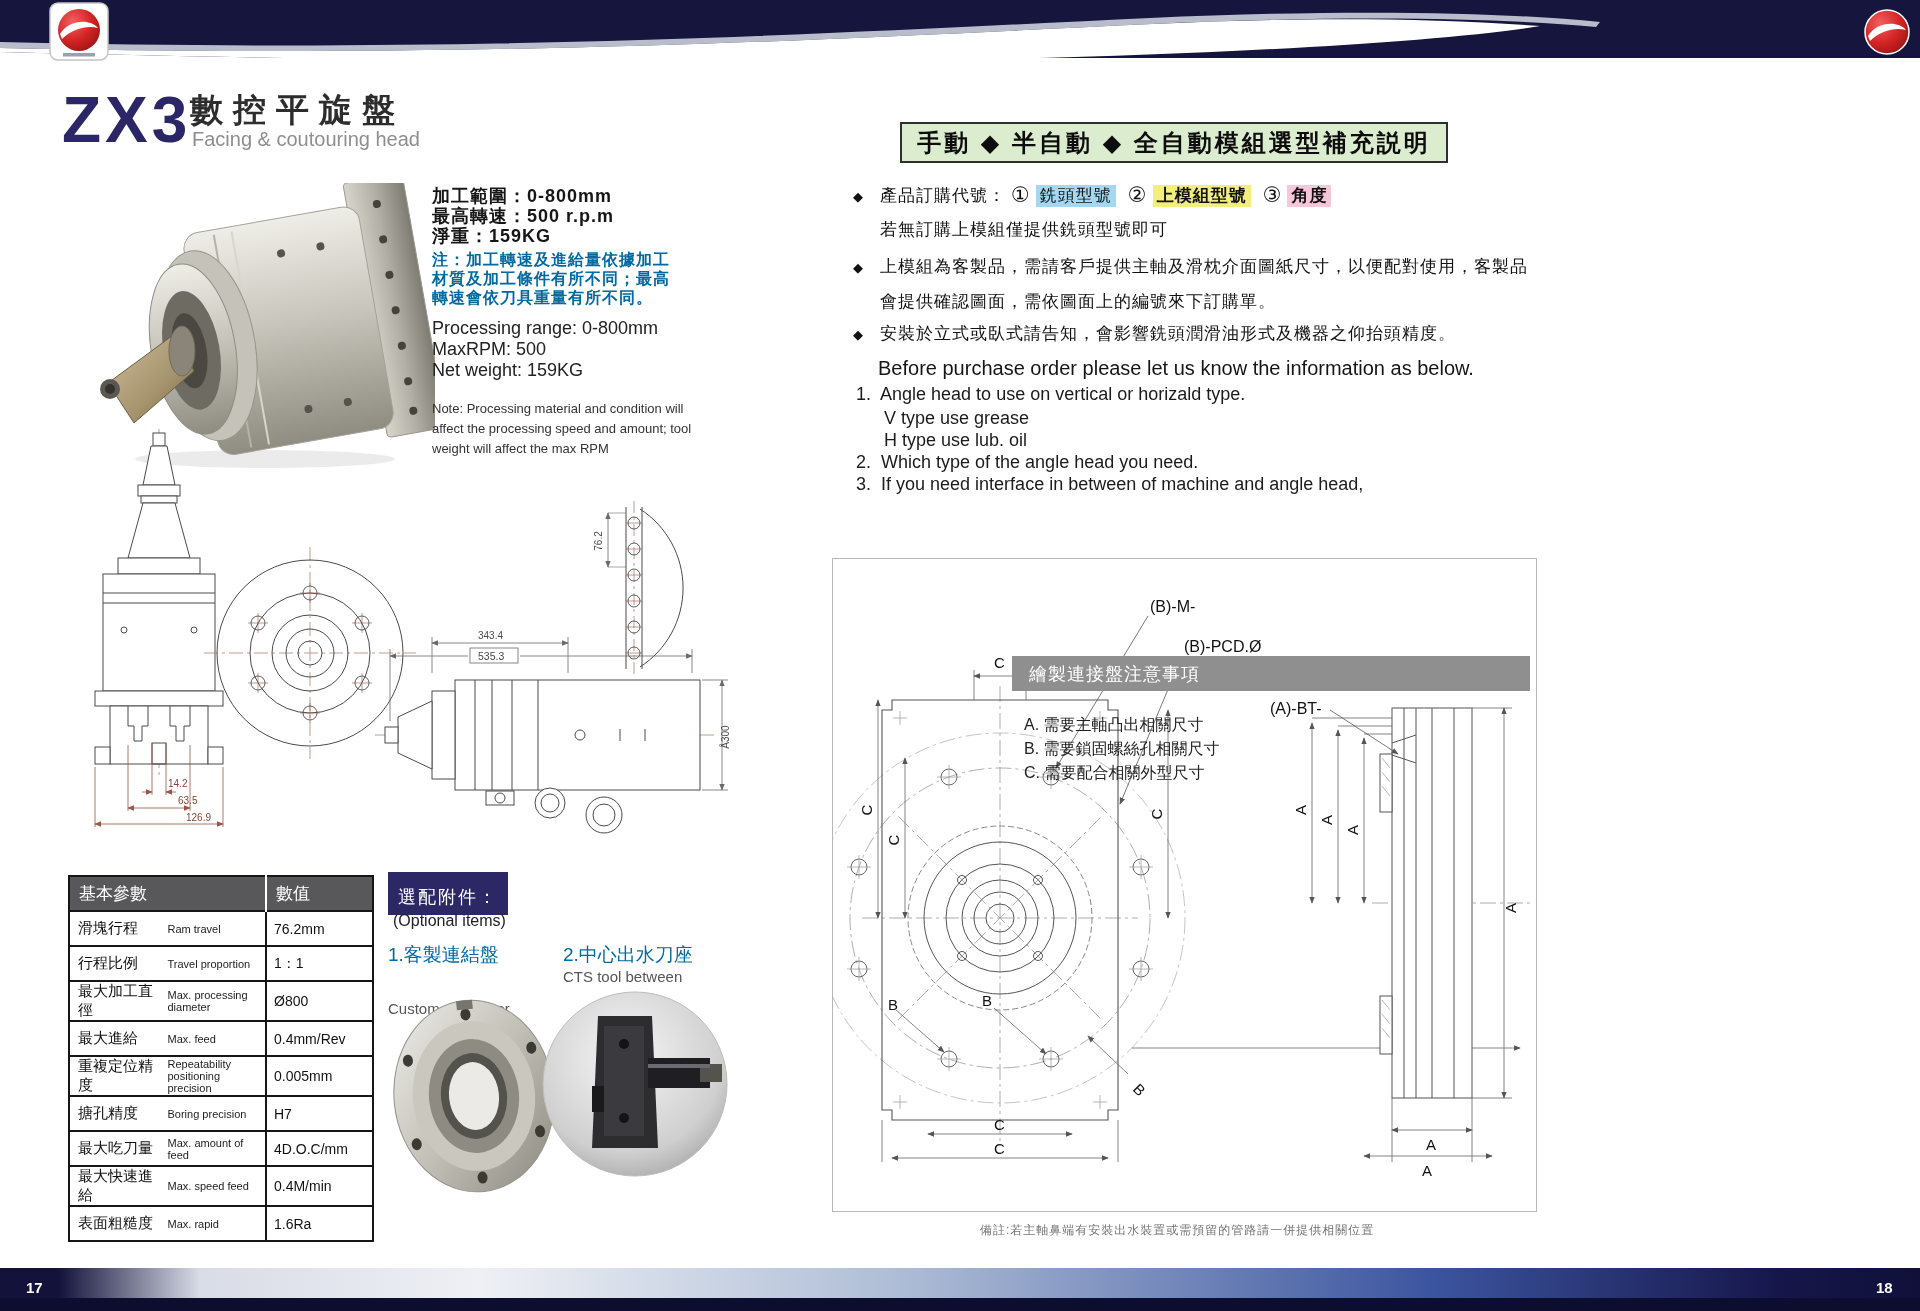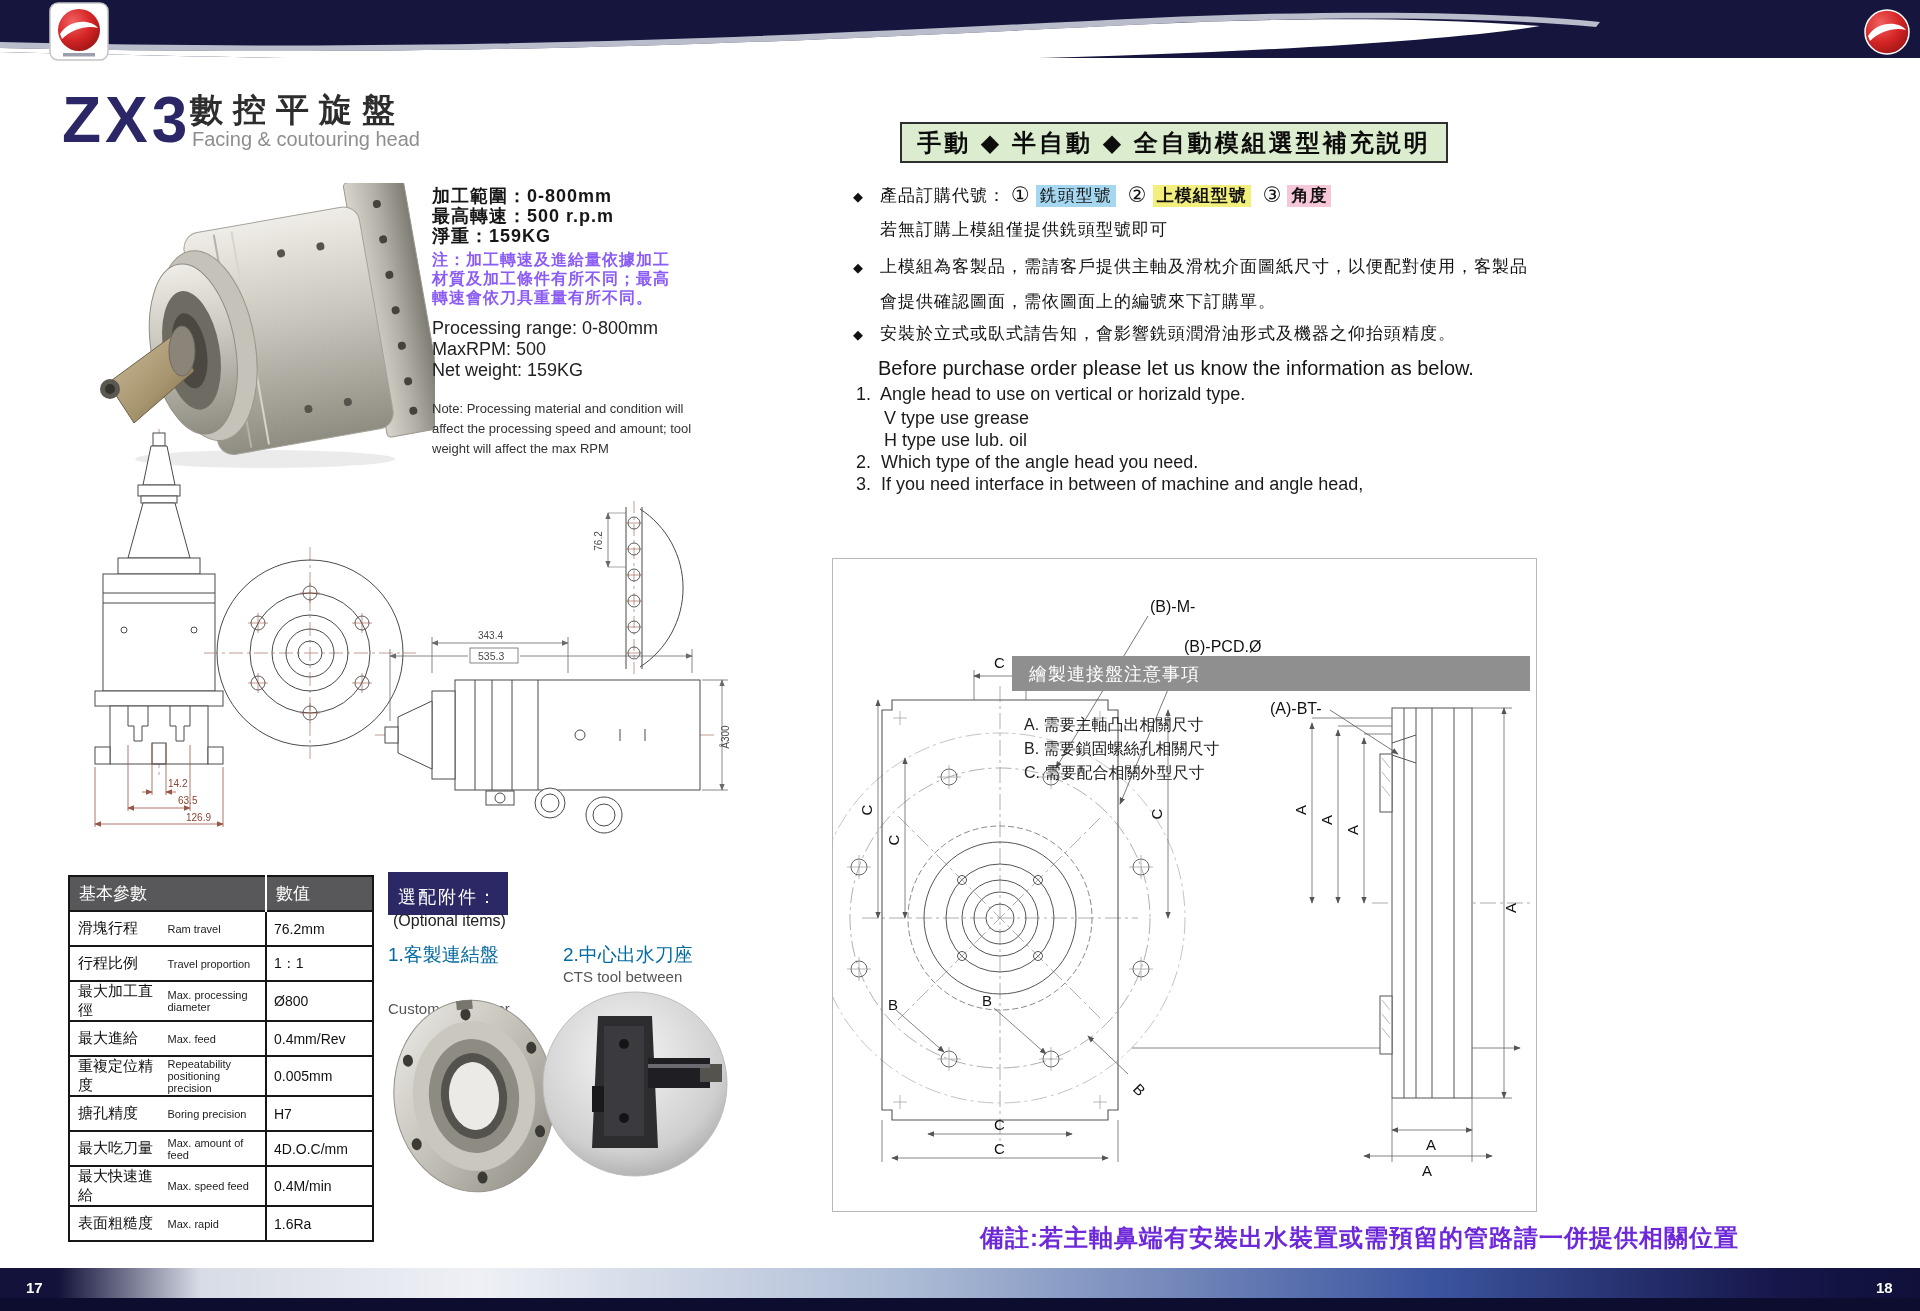--- a/index.html
+++ b/index.html
@@ -5,21 +5,21 @@
   html,body{margin:0;padding:0;background:#e9e9e9;}
   .page{position:relative;width:1920px;height:1311px;background:#ffffff;overflow:hidden;
         font-family:"Liberation Sans","DejaVu Sans",sans-serif;color:#111;}
   .abs{position:absolute;}
   
   .model{font-size:64px;font-weight:bold;color:#2b2766;letter-spacing:4px;}
   .title-zh{font-size:33px;color:#2d2d2d;letter-spacing:10px;font-weight:bold;}
   .title-en{font-size:20px;color:#8e8e8e;}
   
   .spec-zh{font-size:18px;color:#161616;font-weight:bold;line-height:20px;letter-spacing:1px;}
-  .note-zh{font-size:16px;color:#8b5cf6;font-weight:bold;line-height:19px;letter-spacing:1px;}
+  .note-zh{font-size:16px;color:#0369a1;font-weight:bold;line-height:19px;letter-spacing:1px;}
   .spec-en{font-size:18px;color:#222;line-height:21px;}
   .note-en{font-size:13px;color:#333;line-height:20px;}
   
   table.spec{border-collapse:collapse;width:306px;table-layout:fixed;}
   table.spec th{background:#58585a;color:#fff;font-weight:normal;font-size:17px;text-align:left;height:33px;padding:0 0 0 9px;}
   table.spec th.val{border-left:2px solid #ffffff;width:96px;}
   table.spec td{border:2px solid #161616;height:33px;padding:0;}
   table.spec td.zh{font-size:15px;border-right:none;width:104px;padding-left:8px;letter-spacing:0px;}
   table.spec td.en{font-size:11px;border-left:none;width:100px;color:#1d1d1d;line-height:12px;}
   table.spec td.val{font-size:14px;padding-left:7px;}
@@ -34,21 +34,21 @@
           text-align:center;line-height:37px;letter-spacing:3px;color:#0d0d0d;}
   .diamond{font-size:13px;color:#111;}
   .zh-body{font-size:17px;color:#121212;letter-spacing:1px;line-height:24px;}
   .circ-num{font-size:21px;margin:0 5px;vertical-align:-1px;}
   .hl{padding:1px 4px 2px 4px;}
   .hl-blue{background:#a5d8f0;}
   .hl-yellow{background:#f3ef7d;font-weight:bold;}
   .hl-pink{background:#f6c6d9;font-weight:bold;}
   .en-intro{font-size:20px;color:#151515;}
   .en-item{font-size:18px;color:#1b1b1b;}
-  .footnote{font-size:24px;color:#6d28d9;font-weight:bold;letter-spacing:1px;}
+  .footnote{font-size:12px;color:#737373;font-weight:normal;letter-spacing:1px;}
   .pagenum{color:#ffffff;font-size:15px;font-weight:bold;}
   svg text{font-family:"Liberation Sans","DejaVu Sans",sans-serif;}
 </style>
 </head>
 <body>
 
 <div class="page">
 
   <svg class="abs" style="left:0;top:0;" width="1920" height="66">
     <defs>

